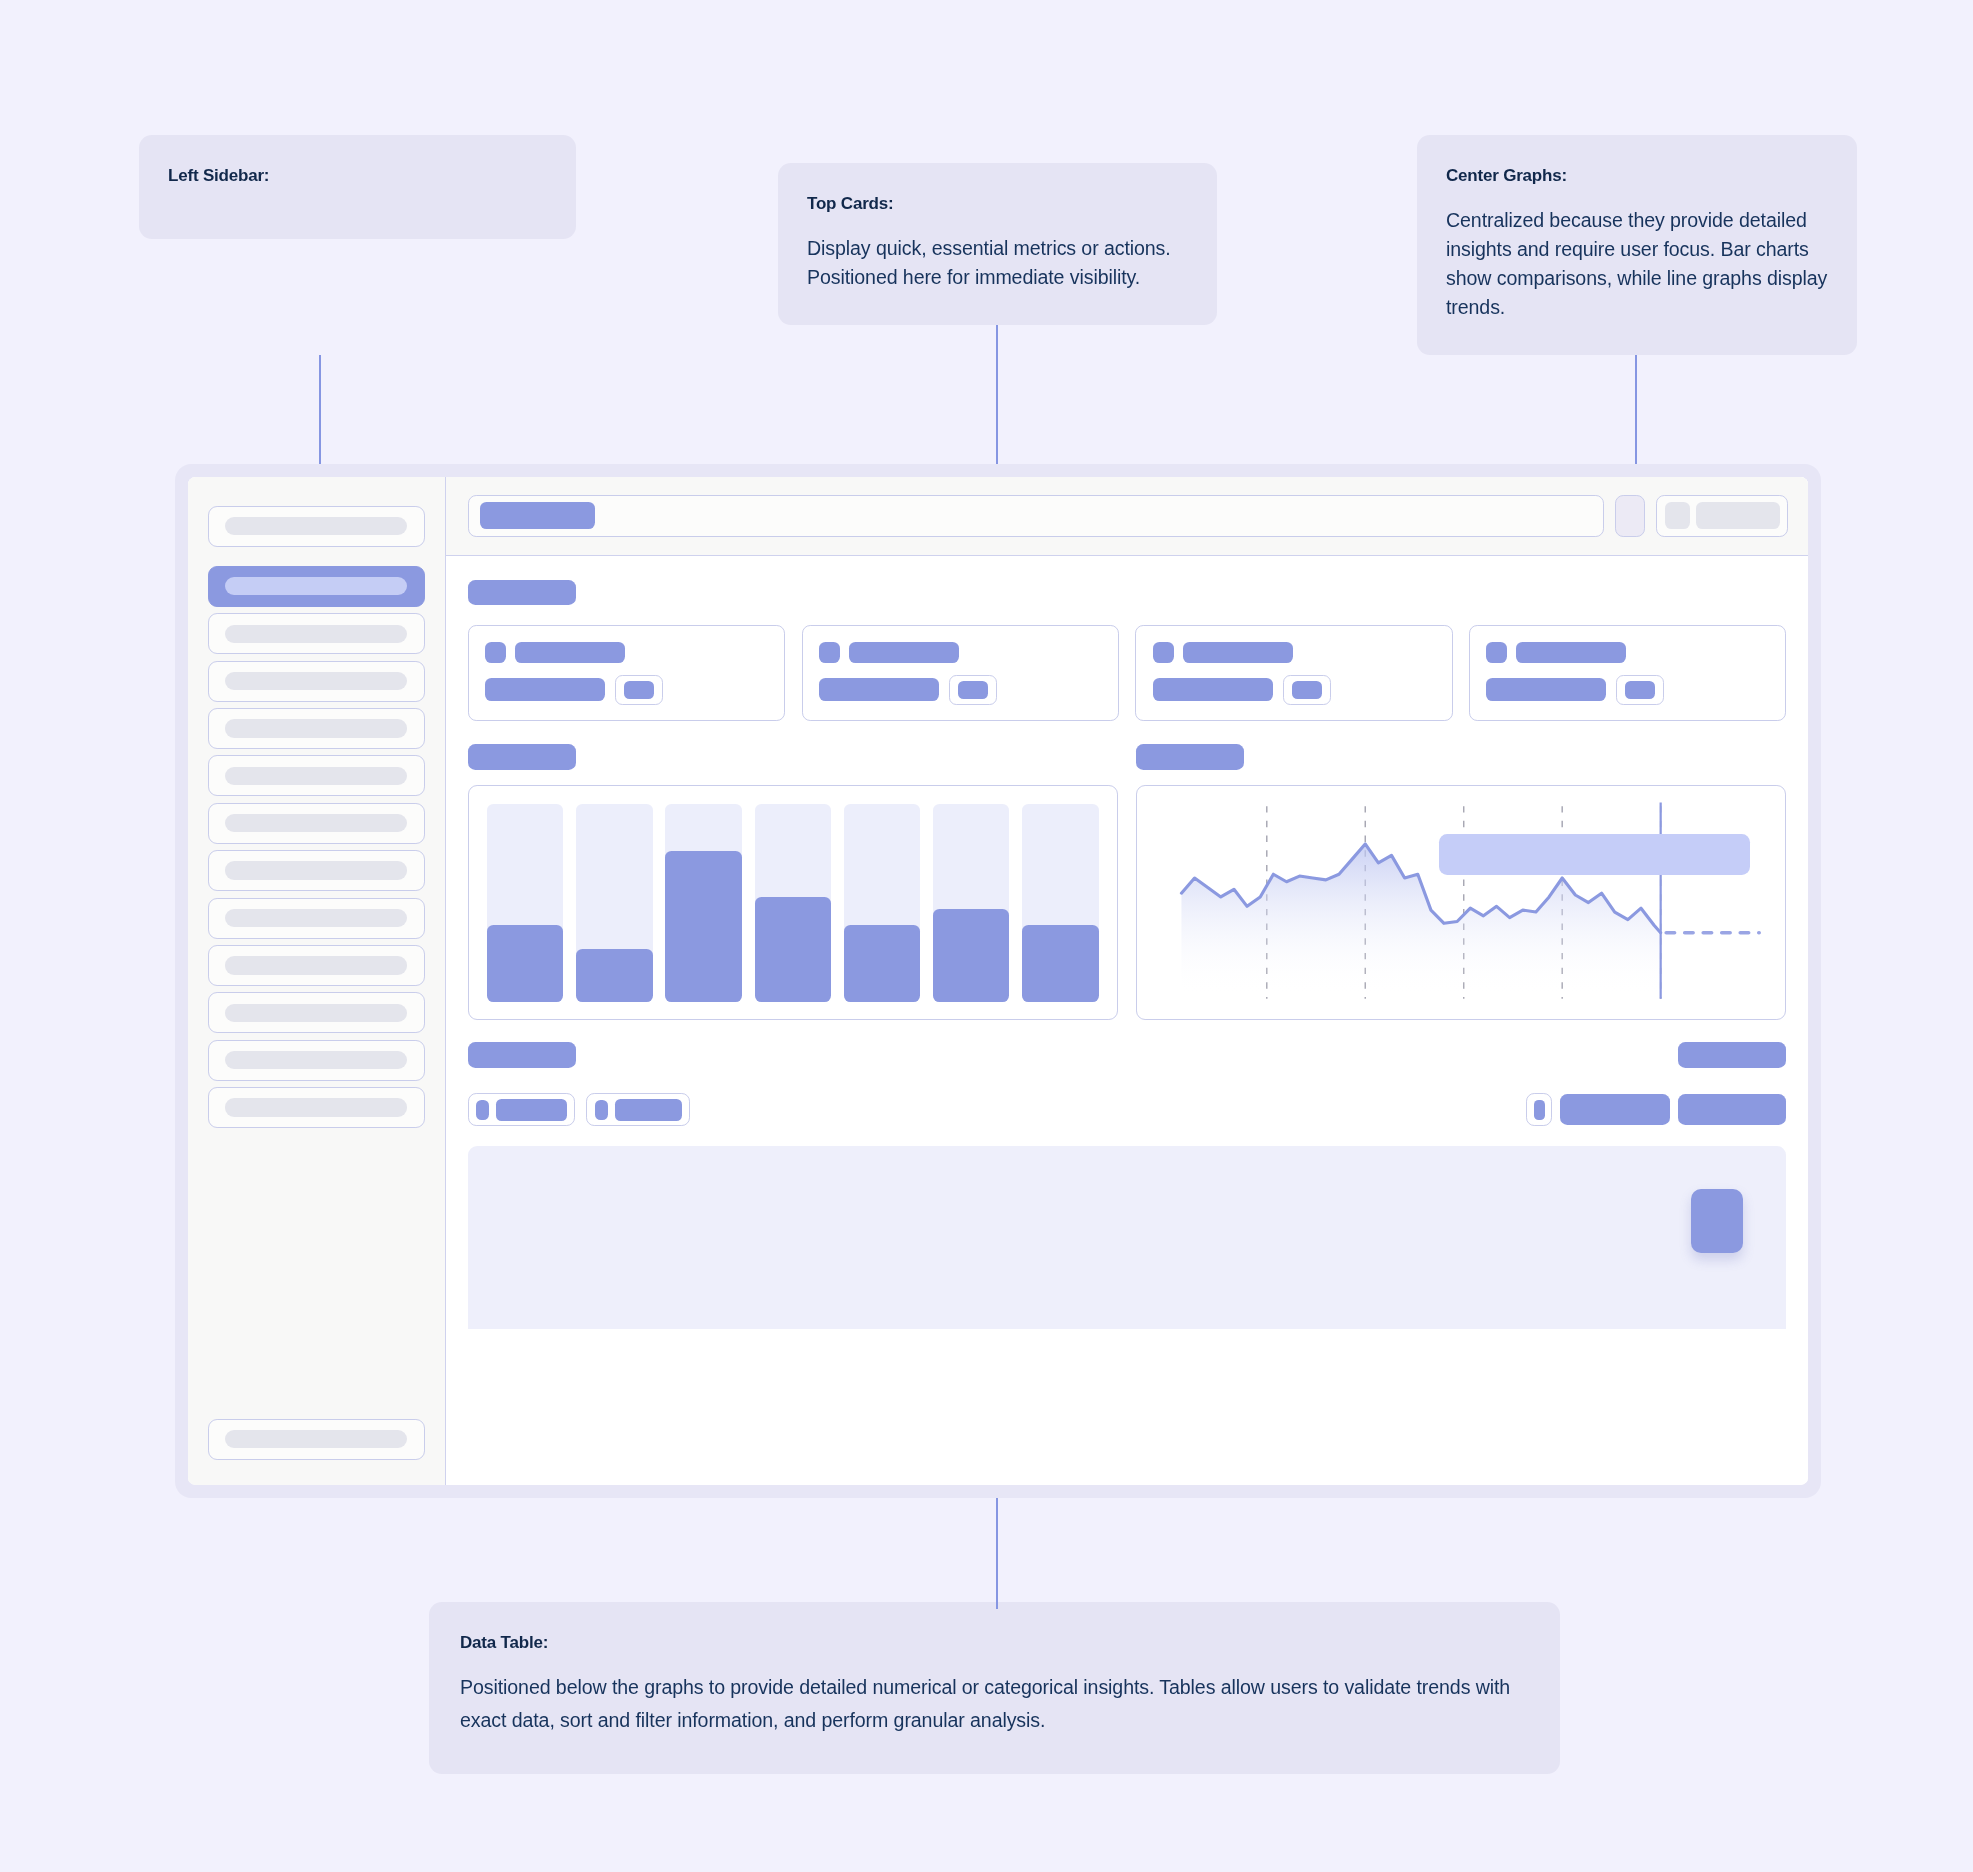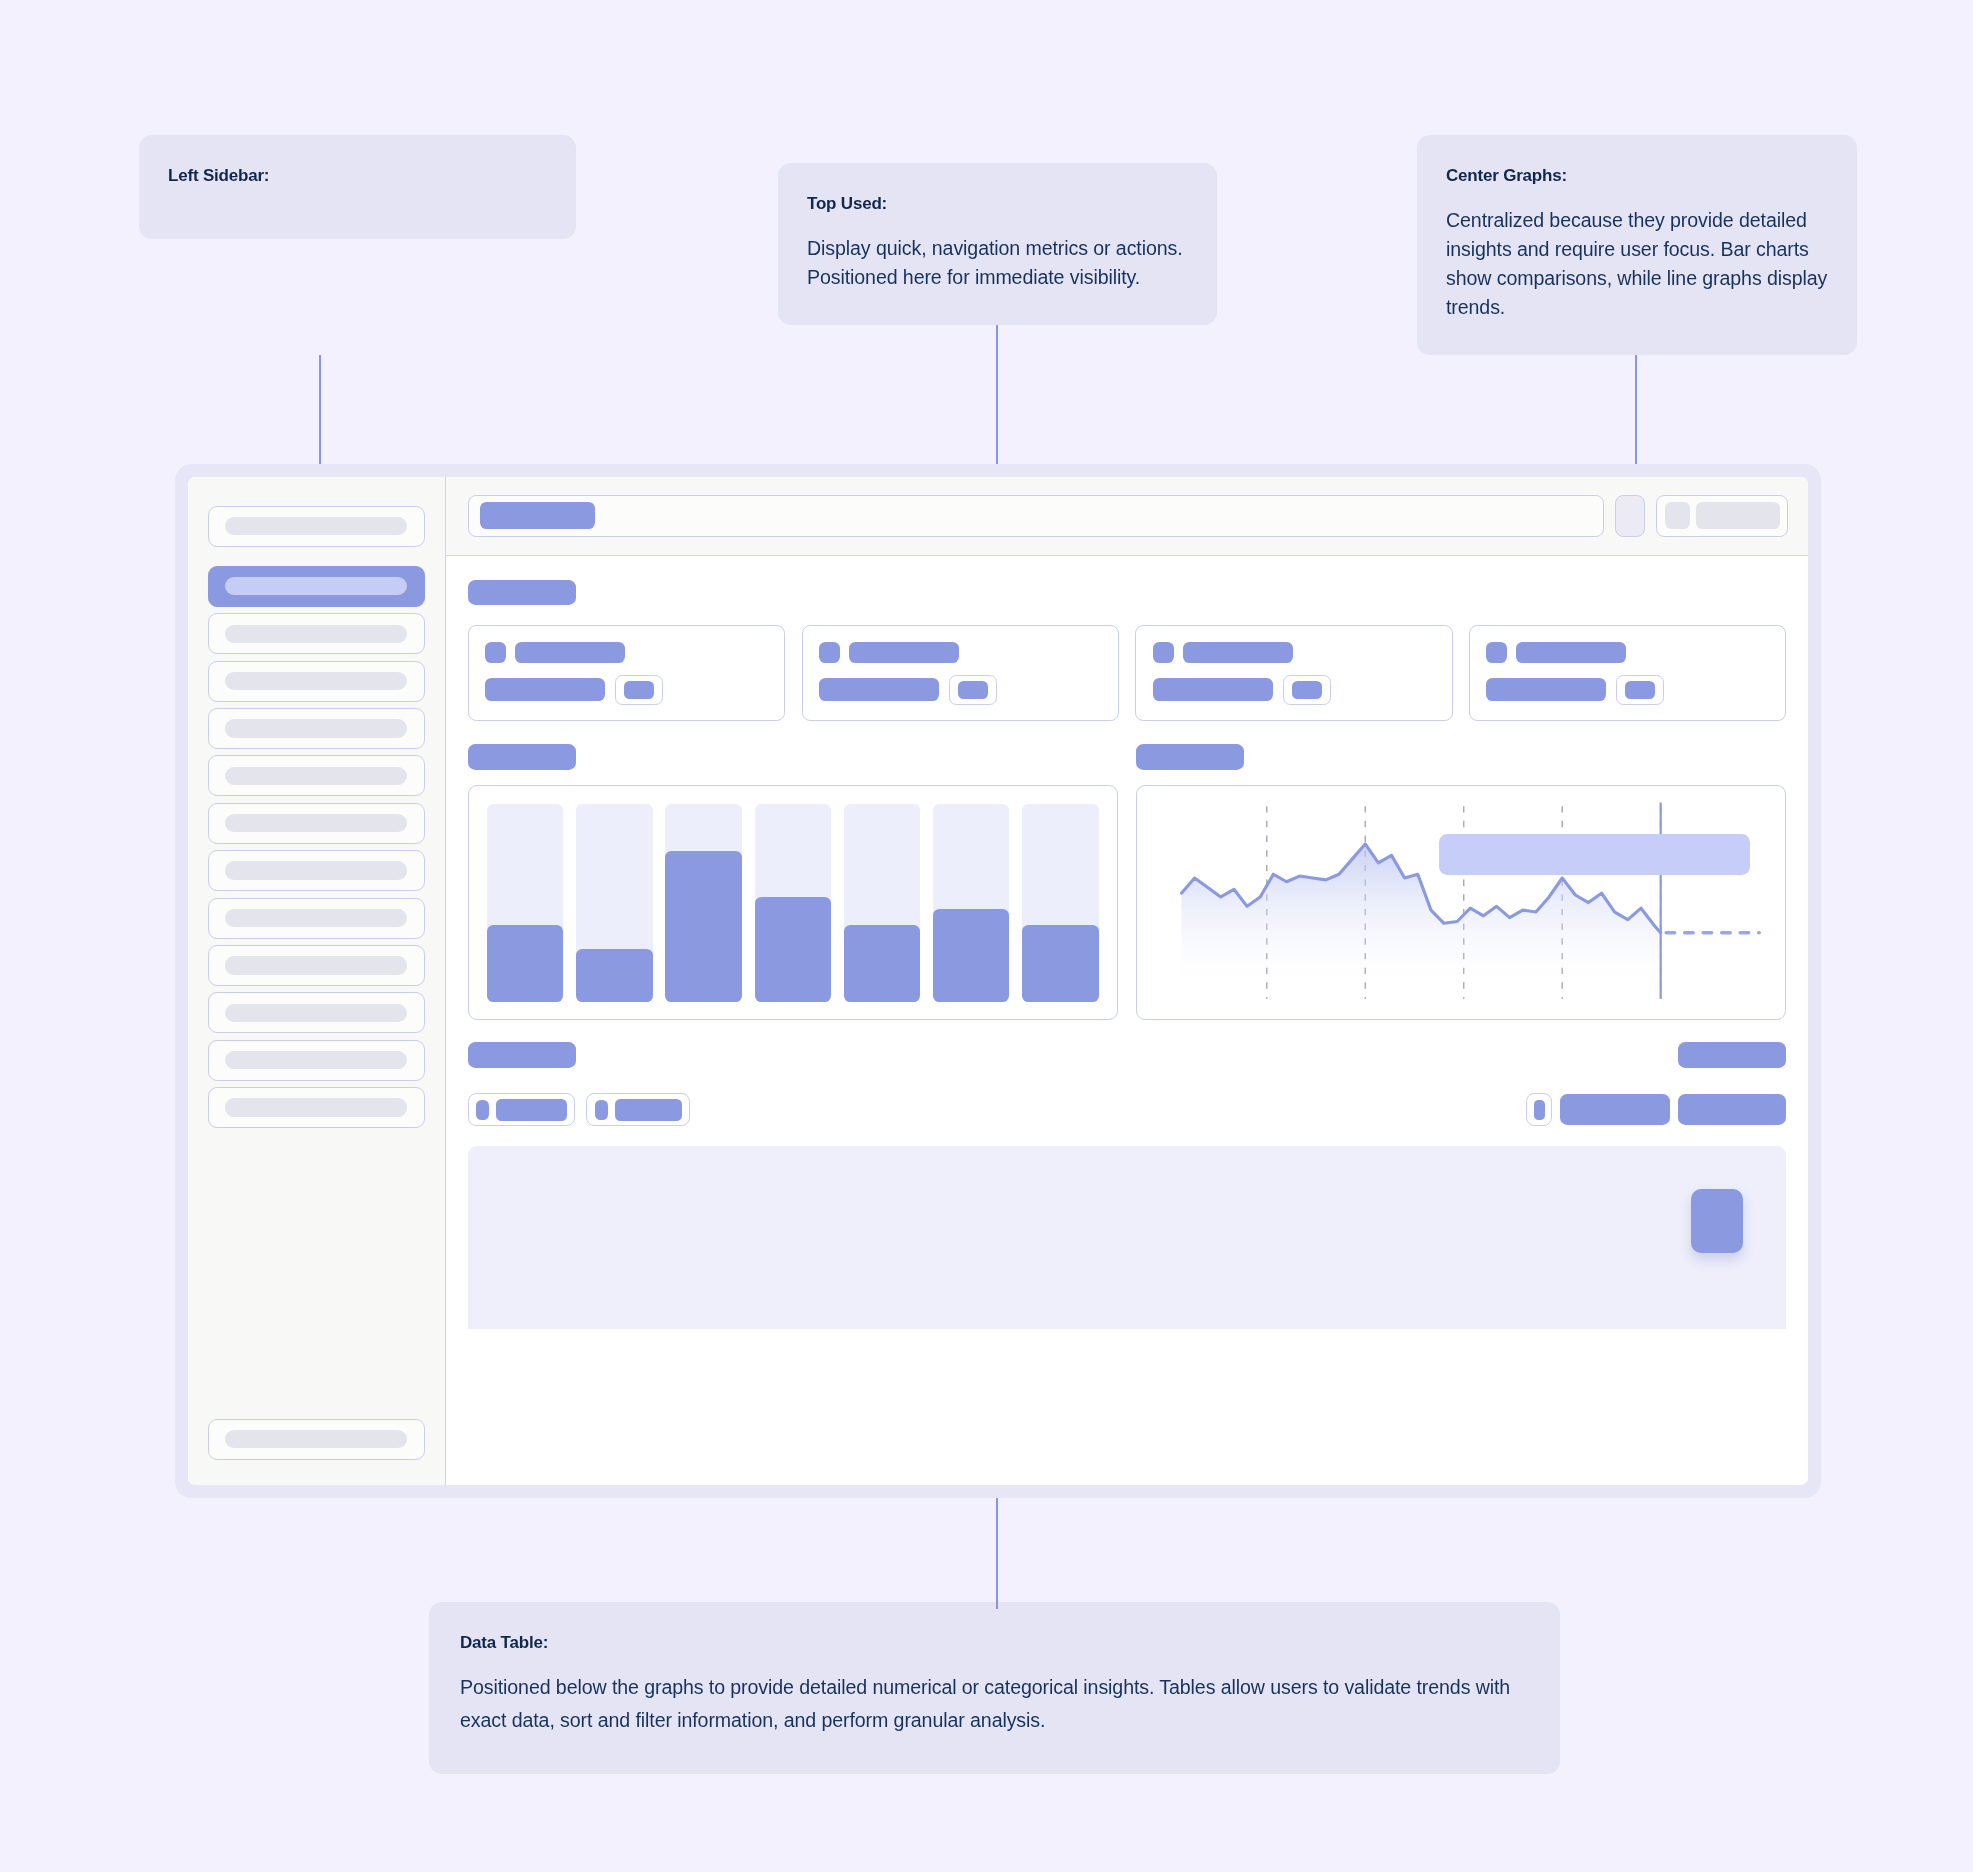--- a/index.html
+++ b/index.html
@@ -314,22 +314,22 @@
 </head>
 <body>
 
 <div class="stage">
 
   <div class="callout" id="callout-sidebar">
     <div class="callout-title">Left Sidebar:</div>
   </div>
 
   <div class="callout" id="callout-cards">
-    <div class="callout-title">Top Used:</div>
-    <div class="callout-body">Display quick, navigation metrics or actions. Positioned here for immediate visibility.</div>
+    <div class="callout-title">Top Cards:</div>
+    <div class="callout-body">Display quick, essential metrics or actions. Positioned here for immediate visibility.</div>
   </div>
 
   <div class="callout" id="callout-graphs">
     <div class="callout-title">Center Graphs:</div>
     <div class="callout-body">Centralized because they provide detailed insights and require user focus. Bar charts show comparisons, while line graphs display trends.</div>
   </div>
 
   <div class="callout" id="callout-table">
     <div class="callout-title">Data Table:</div>
     <div class="callout-body">Positioned below the graphs to provide detailed numerical or categorical insights. Tables allow users to validate trends with exact data, sort and filter information, and perform granular analysis.</div>

